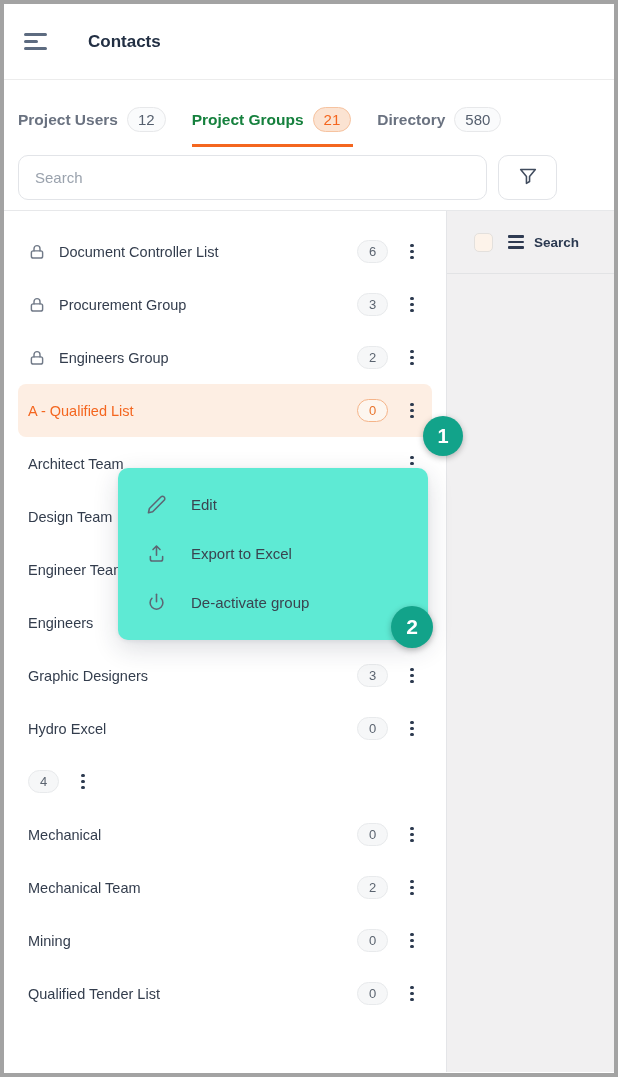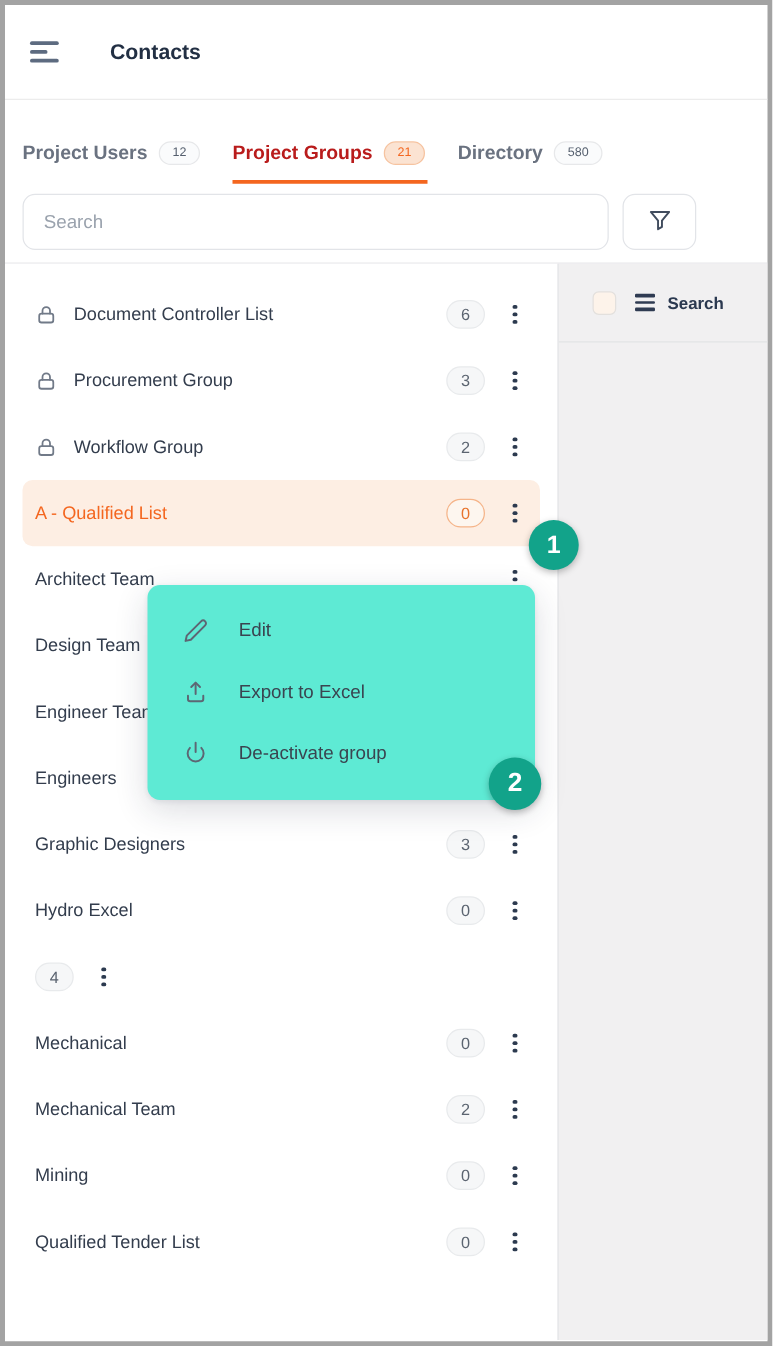--- a/index.html
+++ b/index.html
@@ -14,23 +14,23 @@
   .menu-toggle { width: 26px; height: 22px; display: flex; flex-direction: column; justify-content: center; gap: 4px; cursor: pointer; background: none; border: none; }
   .menu-toggle i { display: block; height: 3px; border-radius: 2px; background: #5d6b80; }
   .menu-toggle i:nth-child(1) { width: 23px; }
   .menu-toggle i:nth-child(2) { width: 14px; }
   .menu-toggle i:nth-child(3) { width: 23px; }
   .app-title { margin-left: 38px; font-size: 17px; font-weight: bold; color: #222f43; }
   
   .tabs { display: flex; align-items: flex-end; padding: 0 14px; height: 67px; }
   .tab { display: flex; align-items: center; gap: 9px; margin-right: 24px; padding: 0 2px 15px 0; background: none; border: none; cursor: pointer; }
   .tab-label { font-size: 15.5px; font-weight: bold; color: #6a7280; }
-  .tab-pill { font-size: 10px; padding: 3px 10px; border-radius: 999px; background: #fafbfc; border: 1px solid #e7e8ea; color: #555f6e; }
+  .tab-pill { font-size: 15px; padding: 3px 10px; border-radius: 999px; background: #fafbfc; border: 1px solid #e7e8ea; color: #555f6e; }
   .tab.active { border-bottom: 3px solid #f4661f; padding-bottom: 12px; }
-  .tab.active .tab-label { color: #b91c1c; }
+  .tab.active .tab-label { color: #15803d; }
   .tab.active .tab-pill { background: #fbe3d2; border-color: #f6c3a0; color: #f4661f; }
   
   .search-row { display: flex; gap: 11px; padding: 8px 57px 10px 14px; }
   .search-input { flex: 1; height: 45px; border: 1px solid #e2e4e8; border-radius: 10px; padding: 0 16px; font-size: 15px; color: #343e4e; outline: none; background: #fff; font-family: "Liberation Sans", sans-serif; }
   .search-input::placeholder { color: #9aa2ad; }
   .filter-btn { width: 59px; height: 45px; border: 1px solid #e2e4e8; border-radius: 10px; background: #fff; display: flex; align-items: center; justify-content: center; cursor: pointer; }
   
   .main { display: flex; border-top: 1px solid #e7e8ea; height: 862px; }
   .left-pane { width: 442px; background: #fff; padding-top: 14px; }
   .right-pane { flex: 1; background: #f1f0f1; border-left: 1px solid #e4e5e8; }
@@ -139,21 +139,21 @@
       </div>
 
 
       <div class="row">
         <span class="lock">
             <svg viewBox="0 0 24 24" fill="none" stroke="currentColor" stroke-width="1.9" stroke-linecap="round" stroke-linejoin="round">
               <rect x="4.5" y="10.5" width="15" height="9.5" rx="2.5"></rect>
               <path d="M8 10.5V7.5a4 4 0 0 1 8 0v3"></path>
             </svg>
           </span>
-        <span class="row-name">Workflow Group</span>
+        <span class="row-name">Engineers Group</span>
         <span class="pill">2</span>
         <button class="kebab">
             <i></i>
             <i></i>
             <i></i>
           </button>
       </div>
 
       <div class="row active">
         <span class="row-name">A - Qualified List</span>

